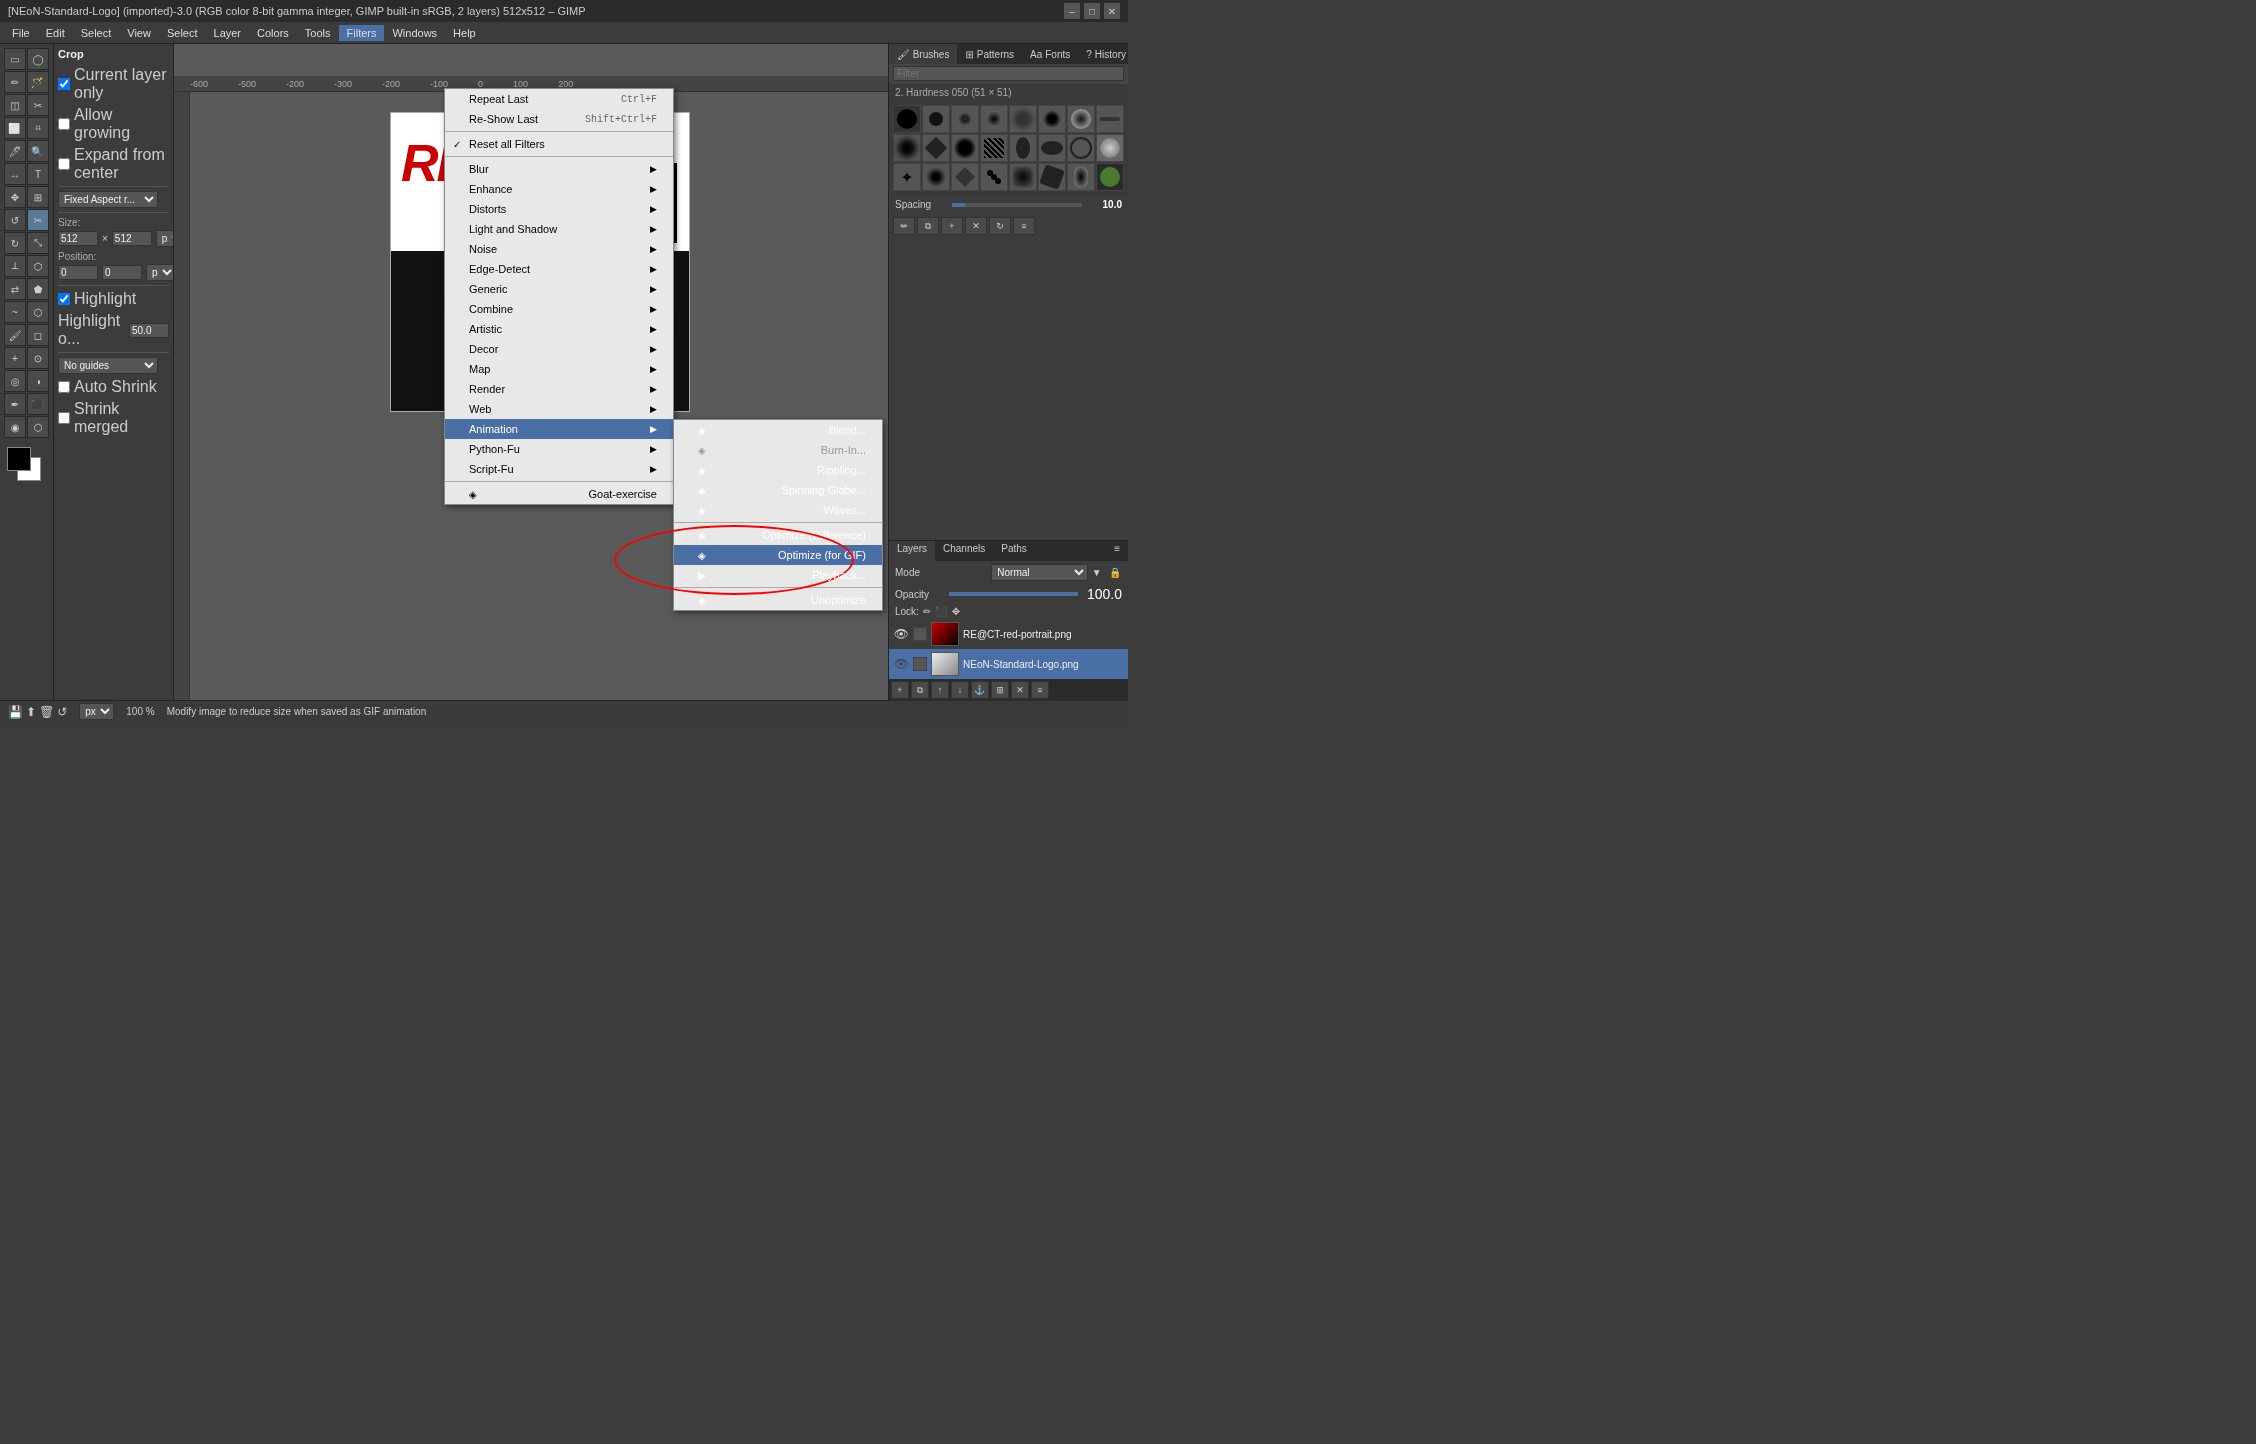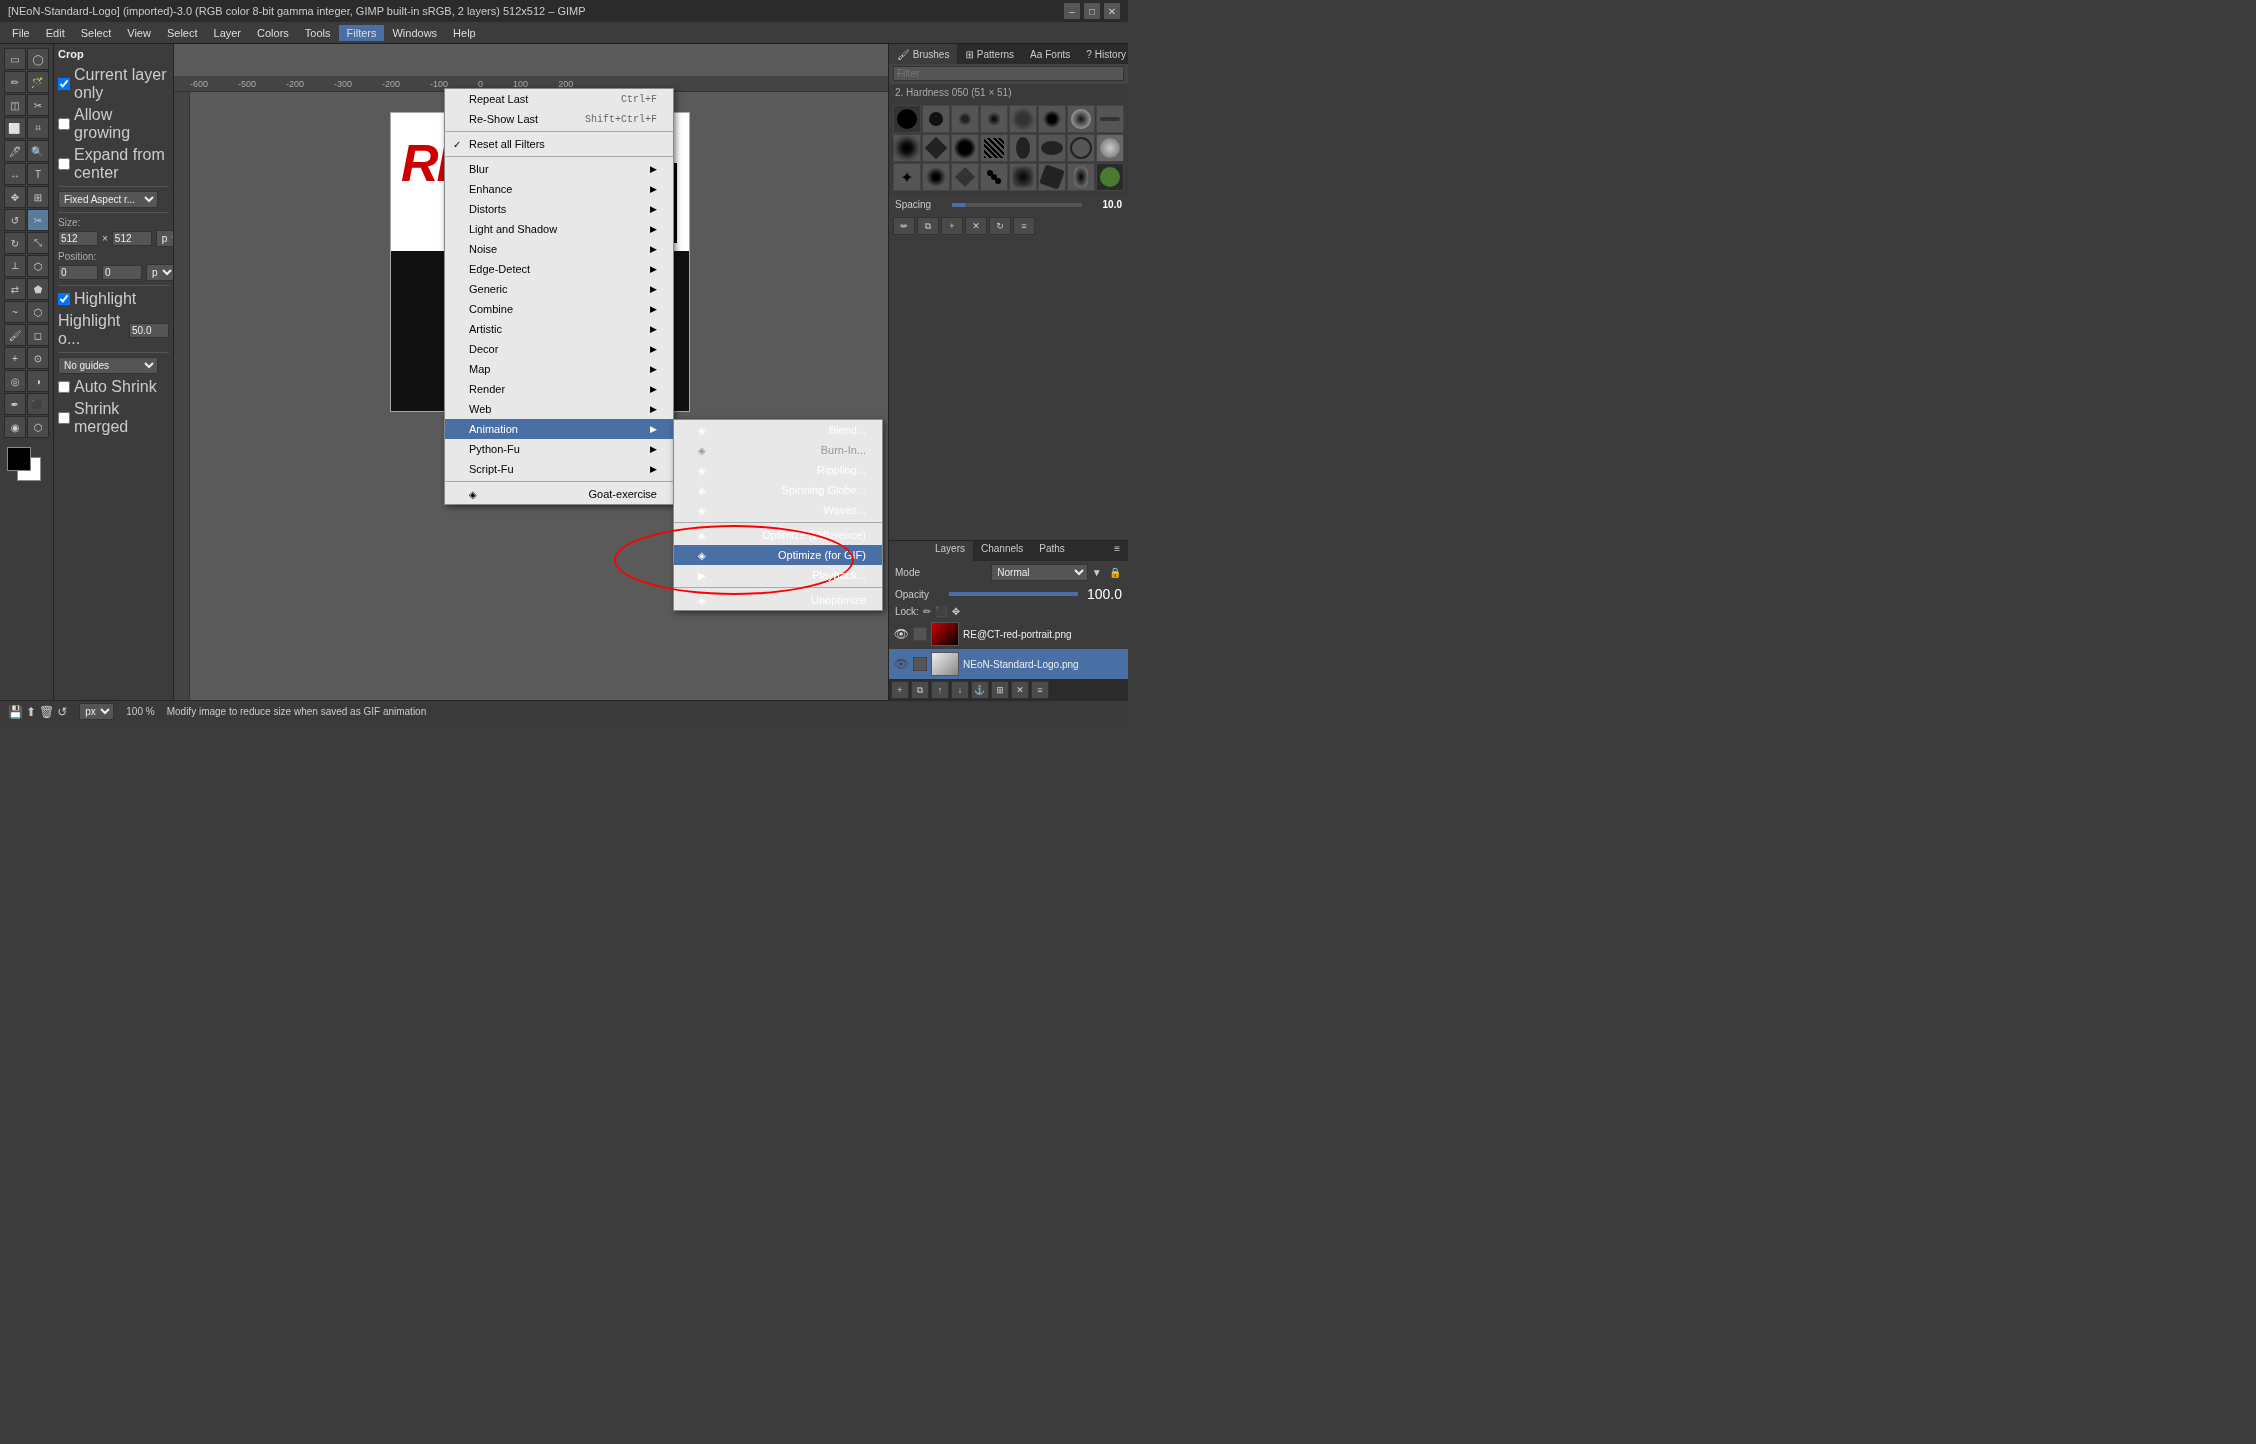--- a/index.html
+++ b/index.html
@@ -312,21 +312,20 @@
 
     
     #layers-panel {
       height: 160px;
       border-top: 1px solid #222;
     }
     .layers-tabs {
       display: flex;
       background: #2b2b2b;
       height: 20px;
-      margin-left: 38px;
     }
     .layers-tab {
       padding: 2px 8px;
       font-size: 10px;
       cursor: pointer;
       color: #ccc;
     }
     .layers-tab.active { background: #3c3c3c; }
     .layers-mode-row {
       padding: 3px 6px;

